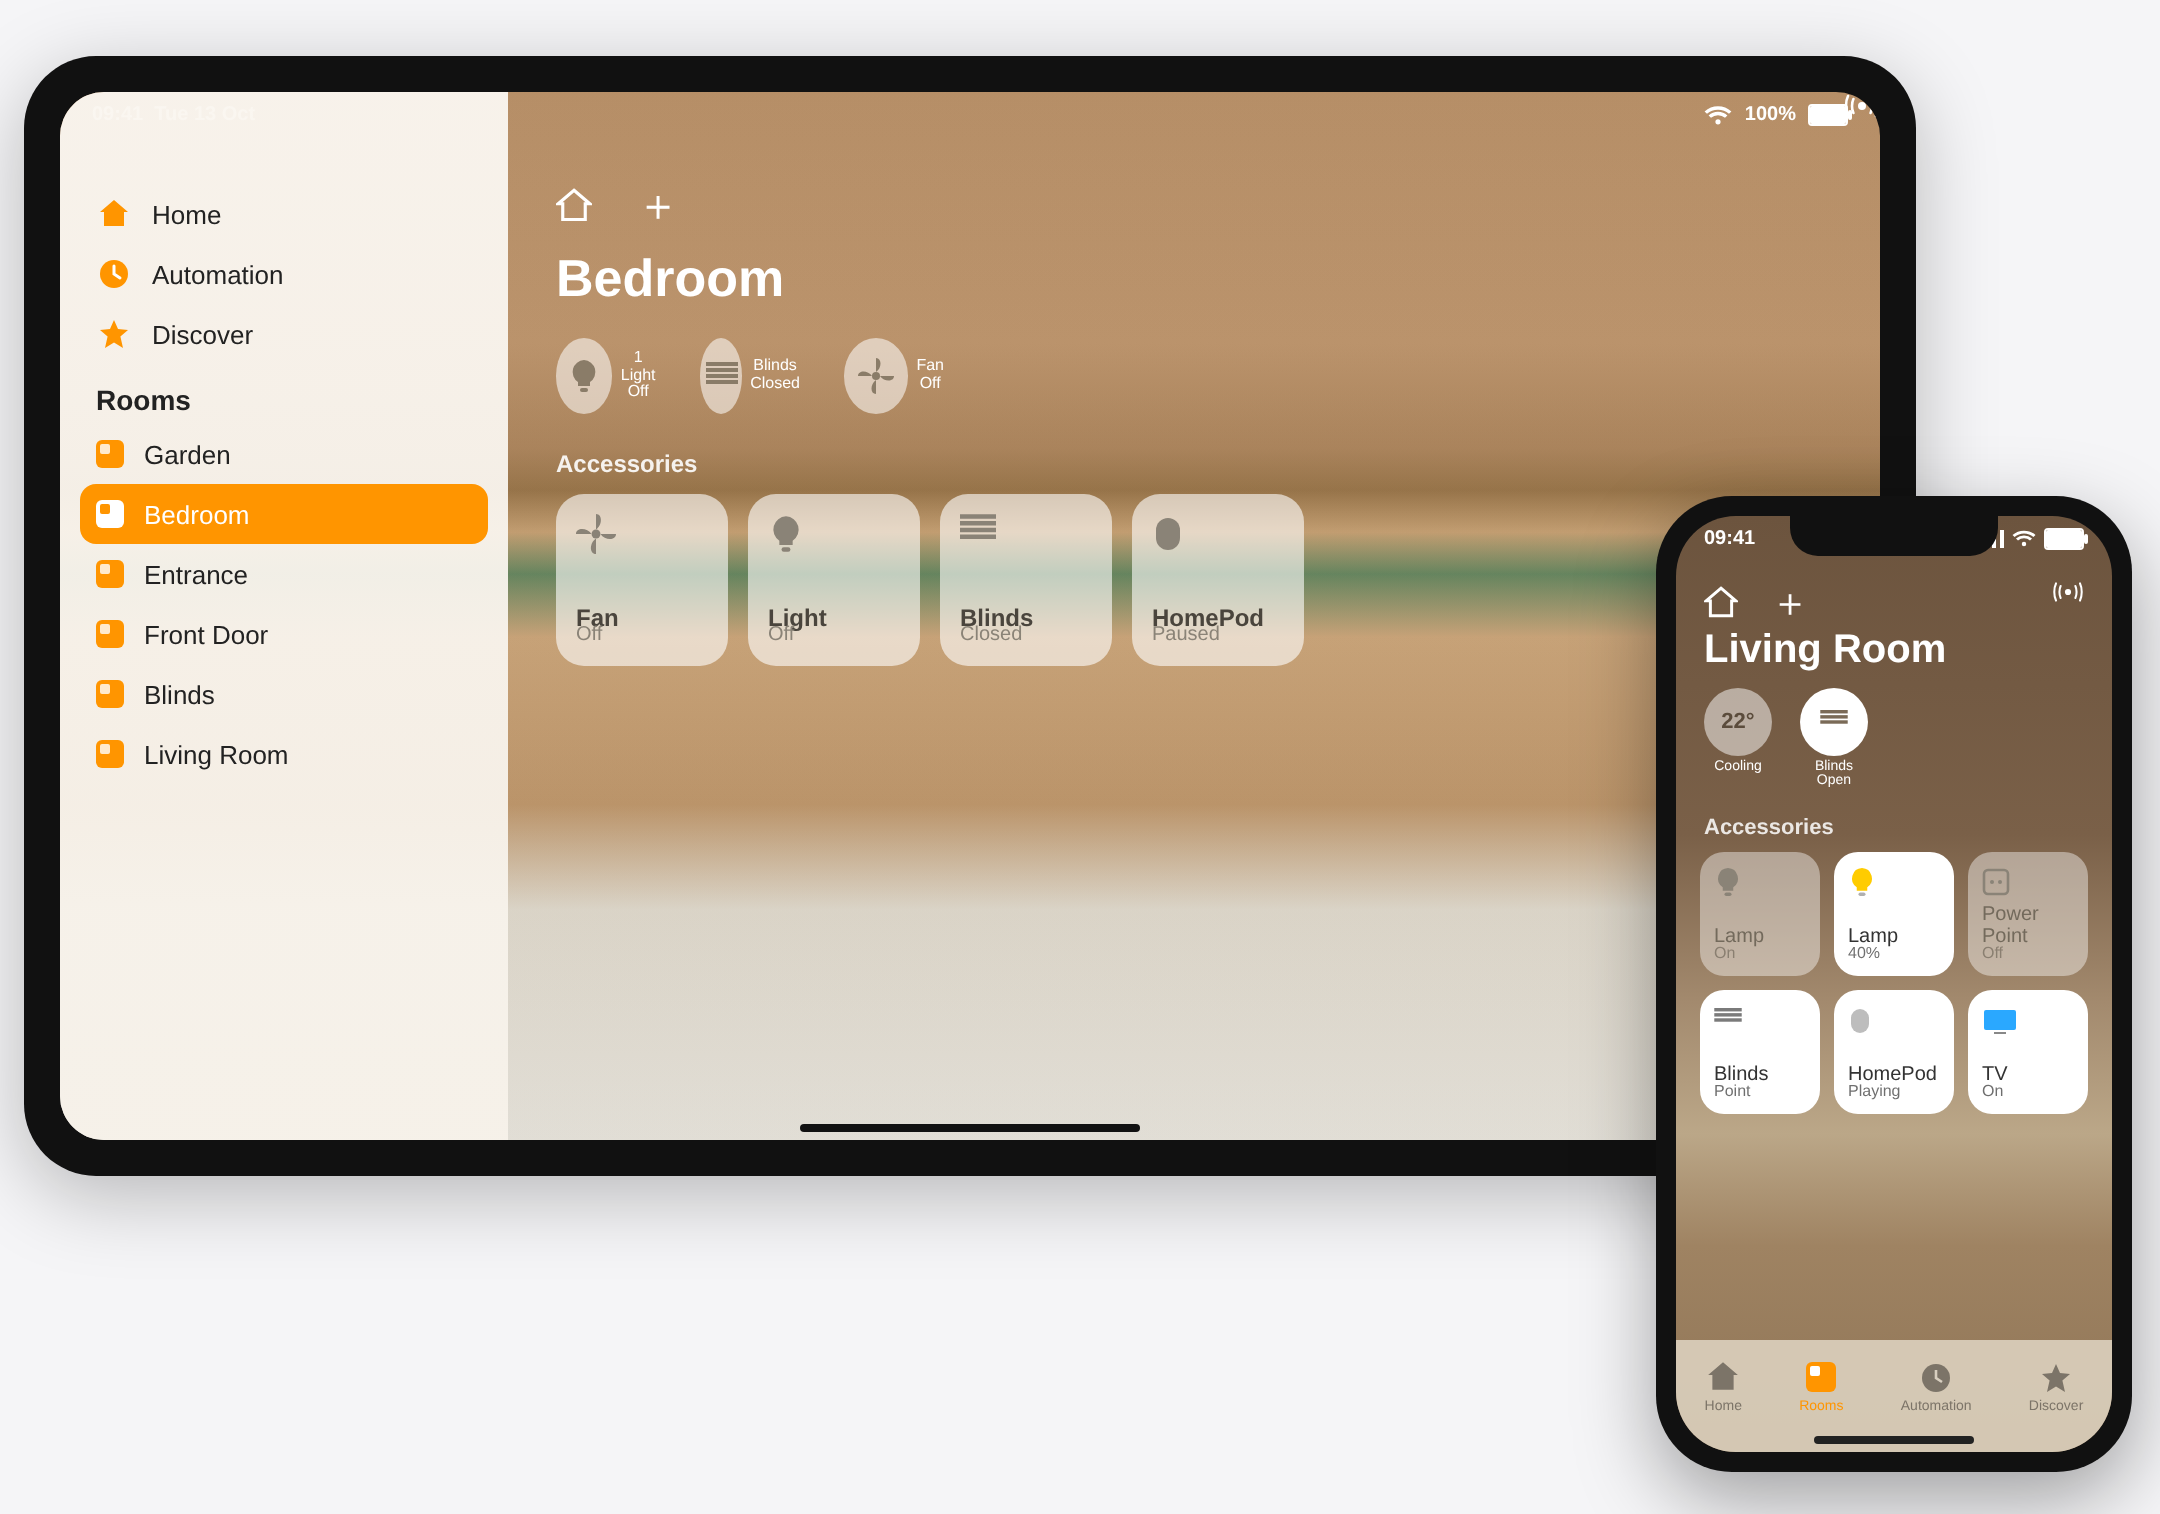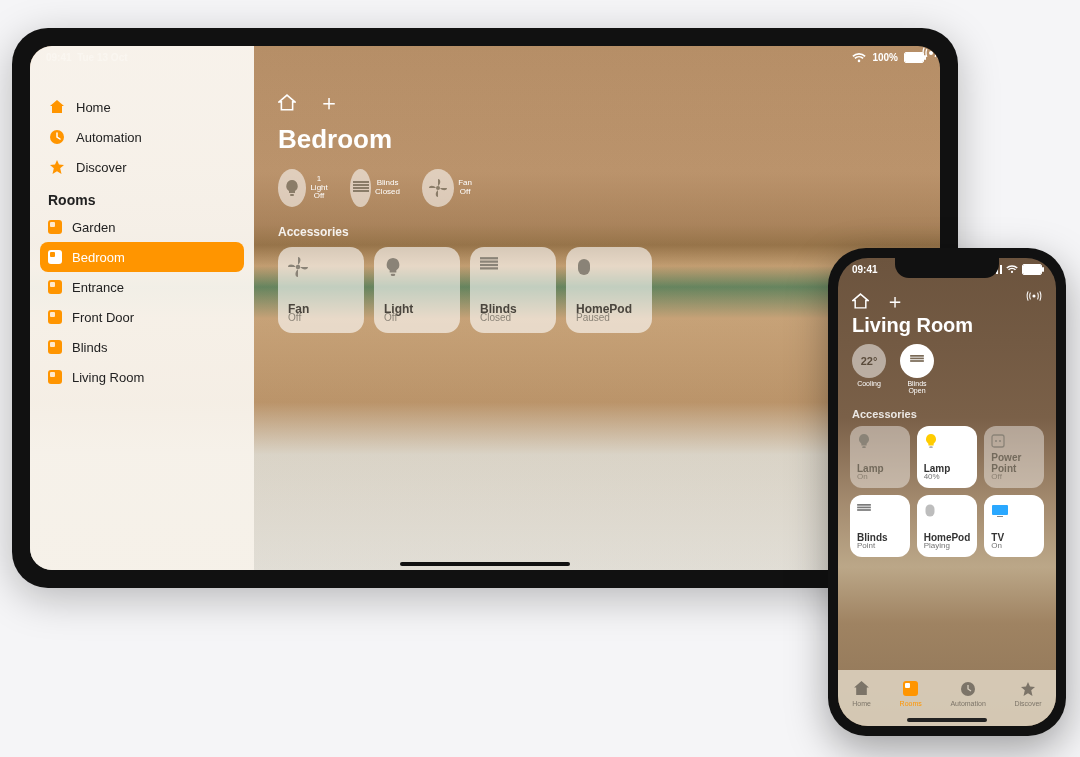--- a/index.html
+++ b/index.html
@@ -86,21 +86,21 @@
   .p-srow{position:absolute;left:14px;top:86px;display:flex;gap:14px}
   .p-srow .circ{width:34px;height:34px;border-radius:50%;display:flex;align-items:center;justify-content:center;font-size:11px;font-weight:600}
   .p-srow .c1{background:rgba(255,255,255,.5);color:#5b4c3c}
   .p-srow .c2{background:#fff;color:#7a6a57}
   .p-sect{position:absolute;left:14px;top:150px;font-size:11px;font-weight:600;color:rgba(255,255,255,.85)}
   .p-grid{position:absolute;left:12px;right:12px;top:168px;display:grid;grid-template-columns:repeat(3,1fr);gap:7px}
   .p-tile{height:62px;border-radius:12px;padding:7px;box-sizing:border-box;display:flex;flex-direction:column;justify-content:space-between;font-size:10px}
   .p-tile.off{background:rgba(255,255,255,.42);color:#736a5c}
   .p-tile.on{background:#fff;color:#333}
   .p-tile .pico{height:16px;display:flex;align-items:center}
-  .p-tile .pn{font-weight:700;font-size:10px}
+  .p-tile .pn{font-weight:400;font-size:10px}
   .p-tile .ps{font-size:8px;opacity:.7;margin-top:-2px}
   .tabbar{position:absolute;left:0;right:0;bottom:0;height:56px;background:rgba(220,208,190,.9);display:flex;justify-content:space-around;align-items:center;padding-bottom:10px;box-sizing:border-box}
   .tab{display:flex;flex-direction:column;align-items:center;gap:2px;font-size:7px;color:#7c7468}
   .tab.active{color:#ff9500}
   .tab .tico{width:18px;height:18px;display:flex;align-items:center;justify-content:center}
   .home-ind{position:absolute;left:50%;bottom:4px;transform:translateX(-50%);width:80px;height:4px;border-radius:2px;background:#222}
   .ipad-ind{position:absolute;left:50%;bottom:4px;transform:translateX(-50%);width:170px;height:4px;border-radius:2px;background:#111}
 </style>
 </head>
 <body>

